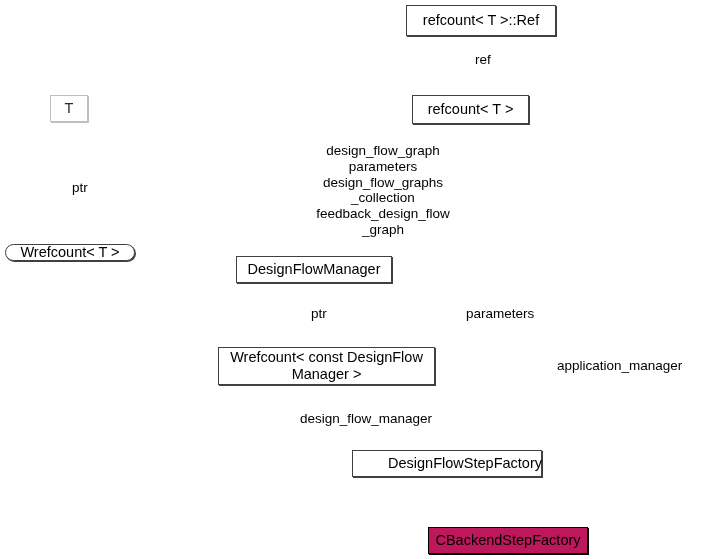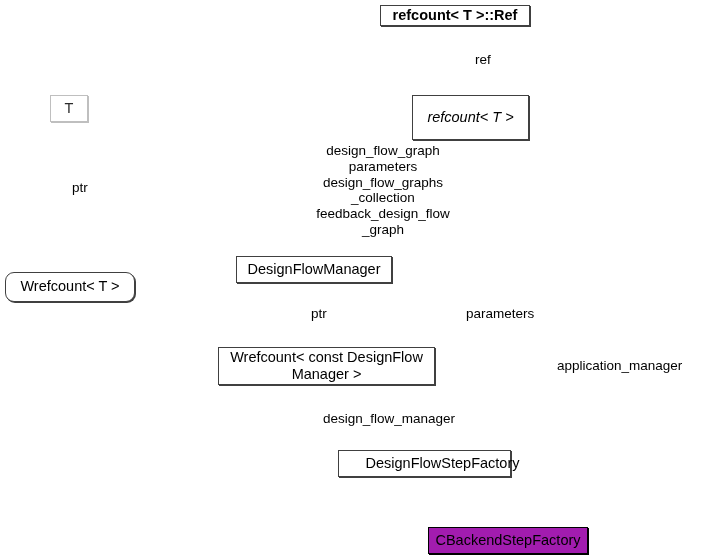--- a/index.html
+++ b/index.html
@@ -39,21 +39,21 @@
     box-shadow: 1px 1px 0 0 #404040;
     white-space: pre-line;
     padding: 0 4px;
   }
   .node.template-param {
     border: 1px solid #bfbfbf;
     box-shadow: 1px 1px 0 0 #bfbfbf;
     color: #2b2b2b;
   }
   .node.highlight {
-    background: #a21caf;
+    background: #be185d;
     border: 1px solid #000000;
     box-shadow: 1px 1px 0 0 #000000;
   }
   .edge-label {
     position: absolute;
     color: #000000;
     font-size: 13.5px;
     line-height: 1.17;
     text-align: center;
     white-space: pre-line;
@@ -123,32 +123,32 @@
     </g>
 
     
     <g>
       <path d="M487,527 L463,486" stroke="#27277f" stroke-width="2.1" fill="none" marker-end="url(#arrow-inherit)"></path>
     </g>
   </const></t></t></t></t></t></svg>
 
   <div class="node template-param" style="left:50px; top:95px; width:38px; height:27px;">T</div>
 
-  <div class="node" style="left:380px; top:5px; width:150px; height:21px;font-weight:bold;">refcount&lt; T &gt;::Ref</div>
+  <div class="node" style="left:406px; top:5px; width:150px; height:31px;">refcount&lt; T &gt;::Ref</div>
 
-  <div class="node" style="left:412px; top:95px; width:117px; height:45px;font-style:italic;">refcount&lt; T &gt;</div>
+  <div class="node" style="left:412px; top:95px; width:117px; height:29px;">refcount&lt; T &gt;</div>
 
-  <div class="node" style="left:5px; top:272px; width:130px; height:30px;border-radius:9px;">Wrefcount&lt; T &gt;</div>
+  <div class="node" style="left:5px; top:244px; width:130px; height:17px;border-radius:9px;">Wrefcount&lt; T &gt;</div>
 
   <div class="node" style="left:236px; top:256px; width:156px; height:27px;">DesignFlowManager</div>
 
   <div class="node" style="left:194px; top:347px; width:217px; height:38px;margin-left:24px;">Wrefcount&lt; const DesignFlow
 Manager &gt;</div>
 
-  <div class="node" style="left:338px; top:450px; width:173px; height:27px;padding-left:40px;">DesignFlowStepFactory</div>
+  <div class="node" style="left:352px; top:450px; width:190px; height:27px;padding-left:40px;">DesignFlowStepFactory</div>
 
   <div class="node highlight" style="left:428px; top:527px; width:160px; height:27px;">CBackendStepFactory</div>
 
   <div class="edge-label left-align" style="left:475px; top:52px;">ref</div>
 
   <div class="edge-label" style="left:306px; top:143px; width:140px;margin-left:7px;">design_flow_graph
 parameters
 design_flow_graphs
 _collection
 feedback_design_flow
@@ -156,15 +156,15 @@
 
   <div class="edge-label left-align" style="left:72px; top:180px;">ptr</div>
 
 
   <div class="edge-label left-align" style="left:311px; top:306px;">ptr</div>
 
   <div class="edge-label left-align" style="left:466px; top:306px;">parameters</div>
 
   <div class="edge-label left-align" style="left:557px; top:358px;">application_manager</div>
 
-  <div class="edge-label left-align" style="left:323px; top:411px;">design_flow_manager</div>
+  <div class="edge-label left-align" style="left:300px; top:411px;">design_flow_manager</div>
 
 </div>
 
 </body></html>

